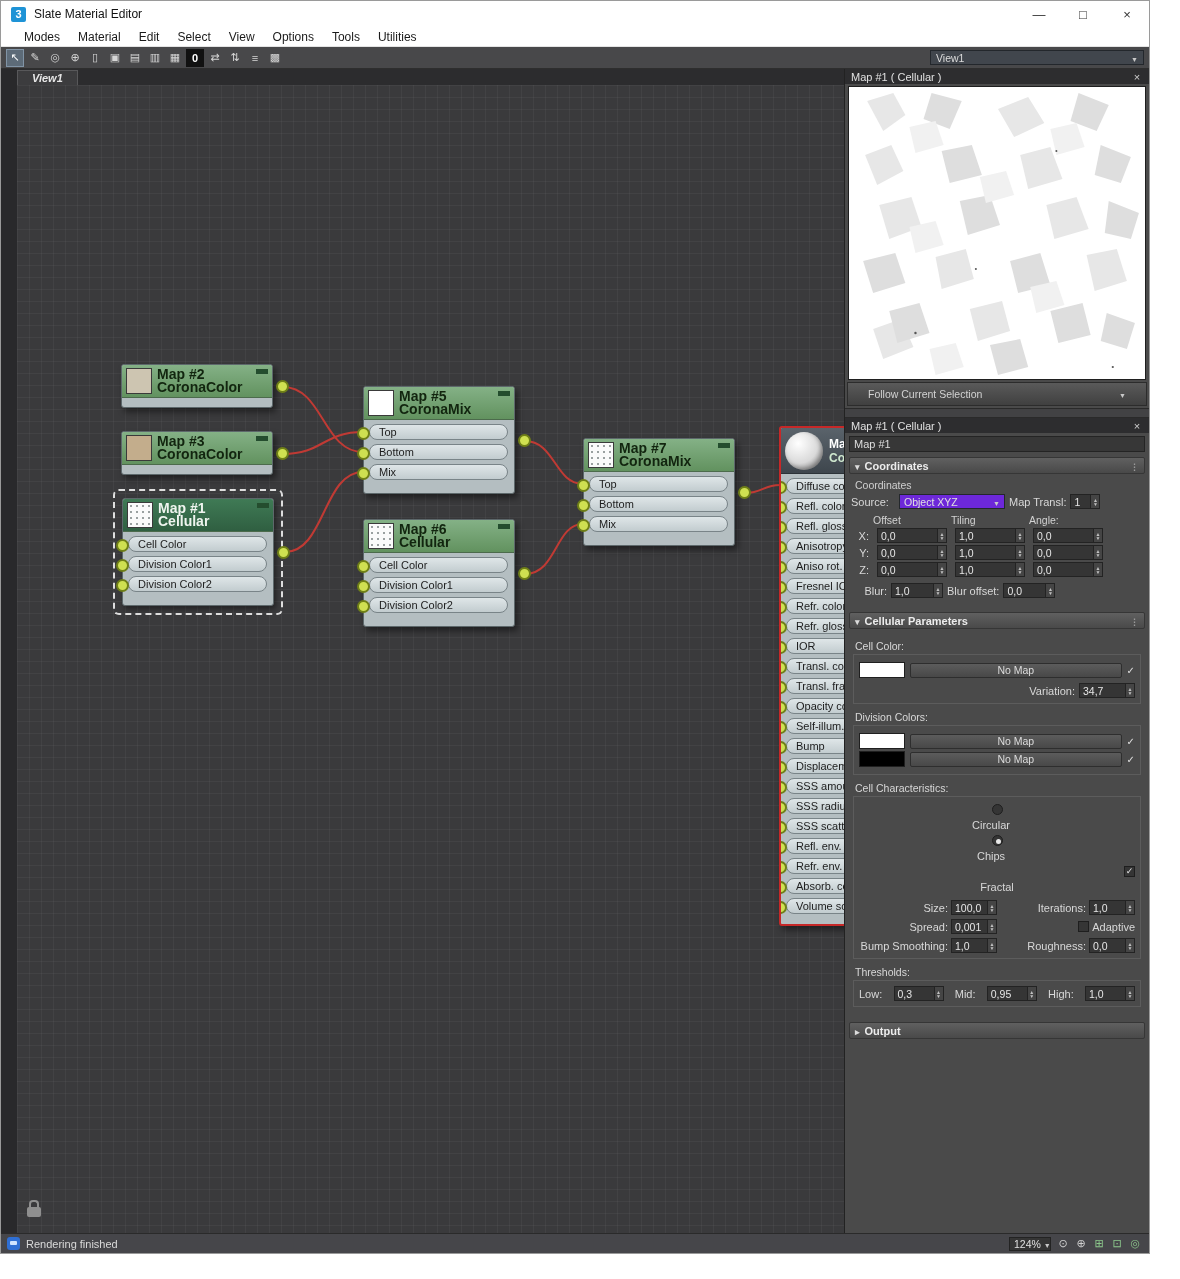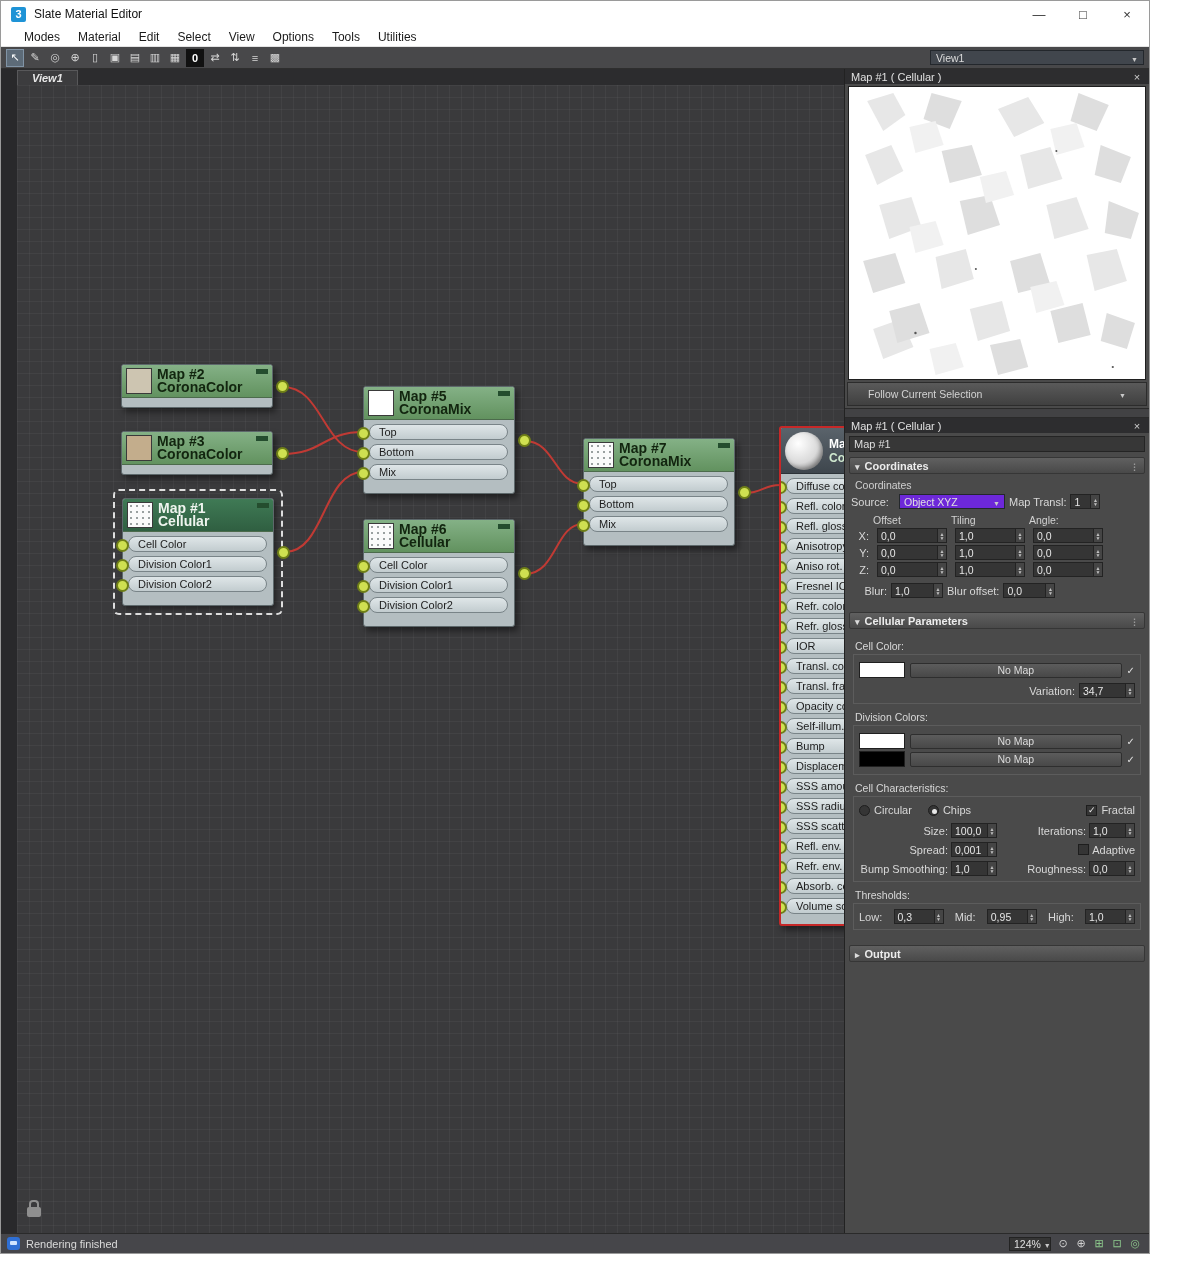--- a/index.html
+++ b/index.html
@@ -109,21 +109,21 @@
   .blurrow { margin-top:6px; }
   .blurrow .rlbl:first-child { width:36px; text-align:right; }
   .glabel { font-size:10.5px; color:#d8d8d8; margin:7px 2px 2px 4px; }
   .grp { border:1px solid #5c5c5c; border-radius:0; margin:0 2px 4px; padding:5px; }
   .maprow { display:flex; align-items:center; gap:5px; margin:2px 0; }
   .colorswatch { width:46px; height:16px; border:1px solid #1f1f1f; background:#fff; flex:0 0 auto; }
   .colorswatch.black { background:#000; }
   .nomap { flex:1; text-align:center; height:15px; line-height:13px; padding:0; }
   .mapcheck::after { content:"✓"; color:#e0e0e0; font-size:10px; }
   .varrow { display:flex; justify-content:flex-end; align-items:center; gap:4px; margin-top:5px; }
-  .charrow { display:flex; align-items:center; gap:4px; margin:2px 0 7px; }
+  .charrow { display:flex; align-items:center; gap:4px; margin:2px 0 7px;flex-direction:column; }
   .radio { width:11px; height:11px; border-radius:50%; background:#353535; border:1px solid #1e1e1e; position:relative; flex:0 0 auto; }
   .radio.on::after { content:""; position:absolute; left:3px; top:3px; width:5px; height:5px; border-radius:50%; background:#e8e8e8; }
   .rlbl-l { margin-right:12px; }
   .push { margin-left:auto; }
   .pairgrid { display:grid; grid-template-columns:1fr 1fr; row-gap:4px; }
   .pcell { display:flex; align-items:center; justify-content:flex-end; gap:3px; }
   .pcell .spin { width:46px; }
   .threshrow { display:flex; align-items:center; justify-content:space-between; gap:2px; }
   .threshrow .spin { width:50px; }
 

